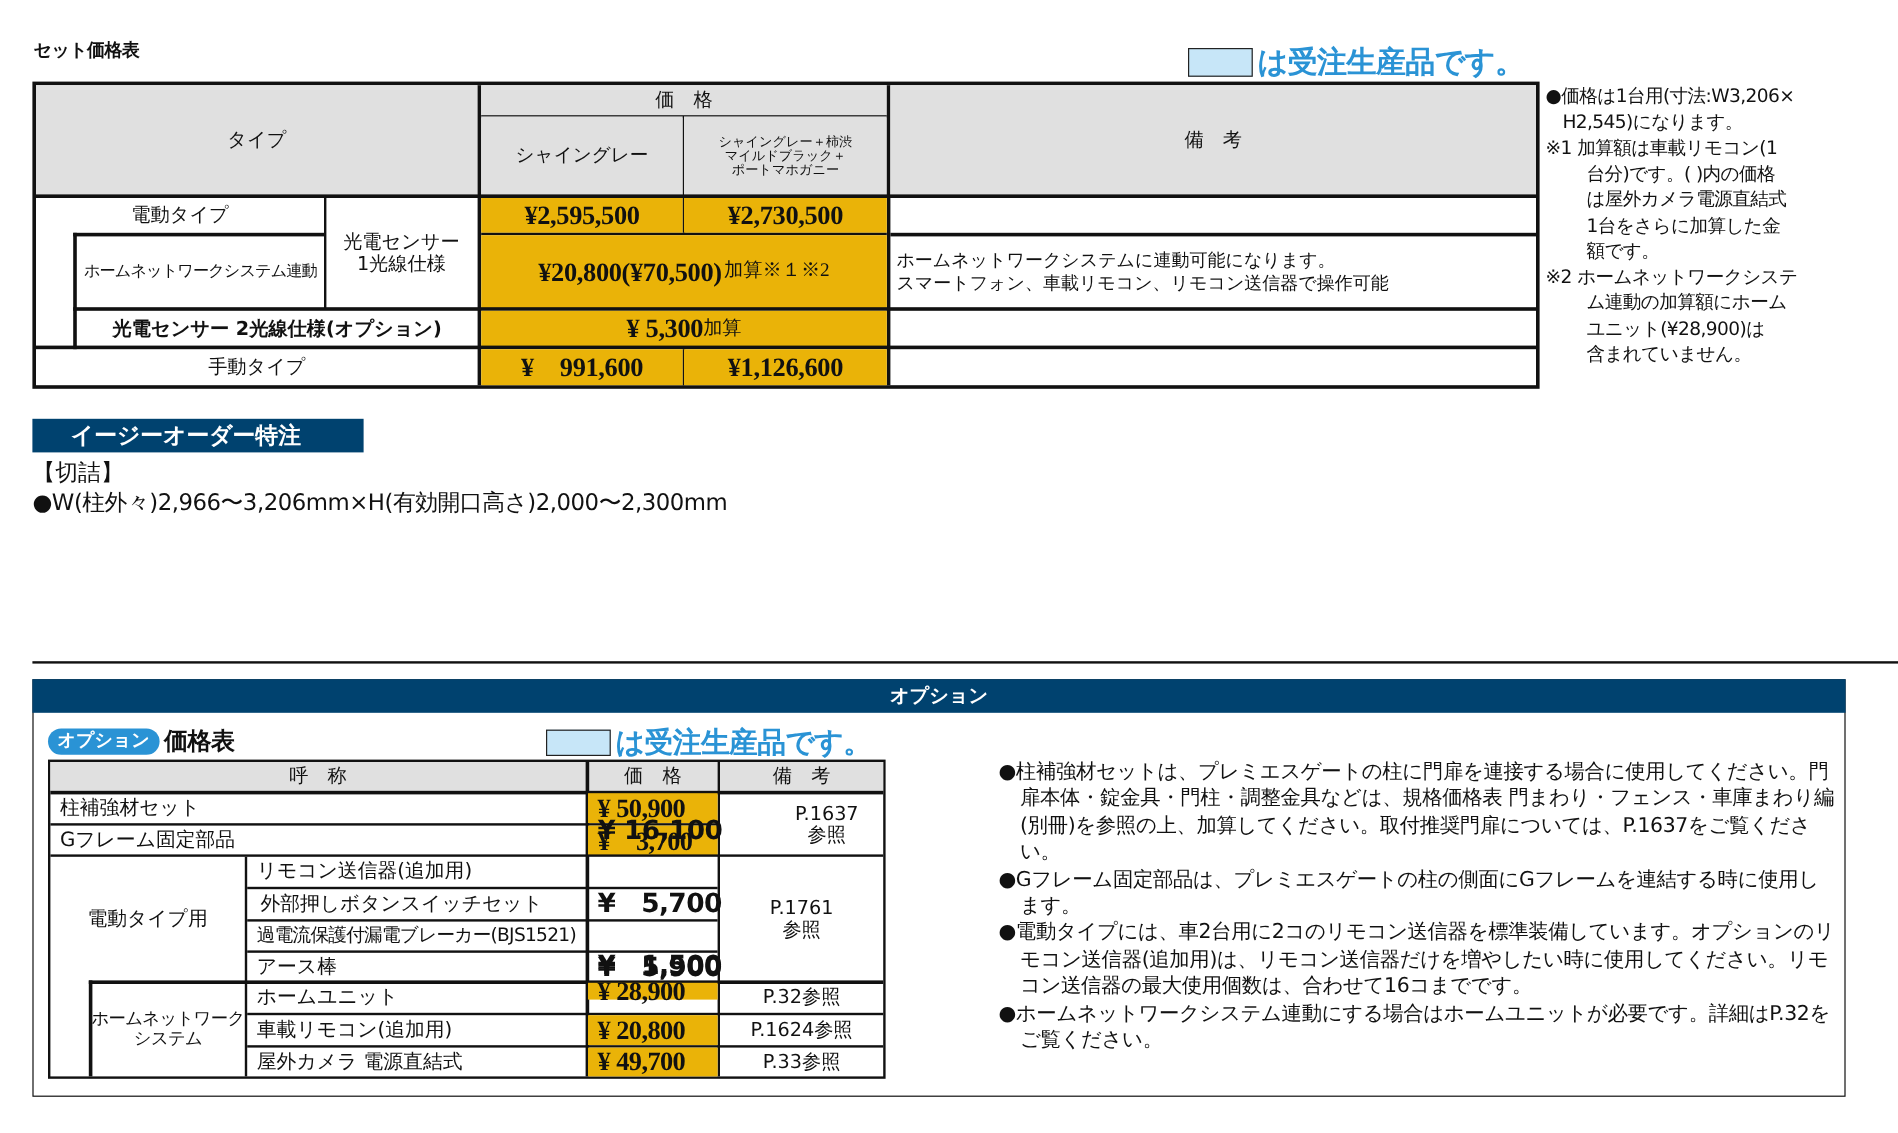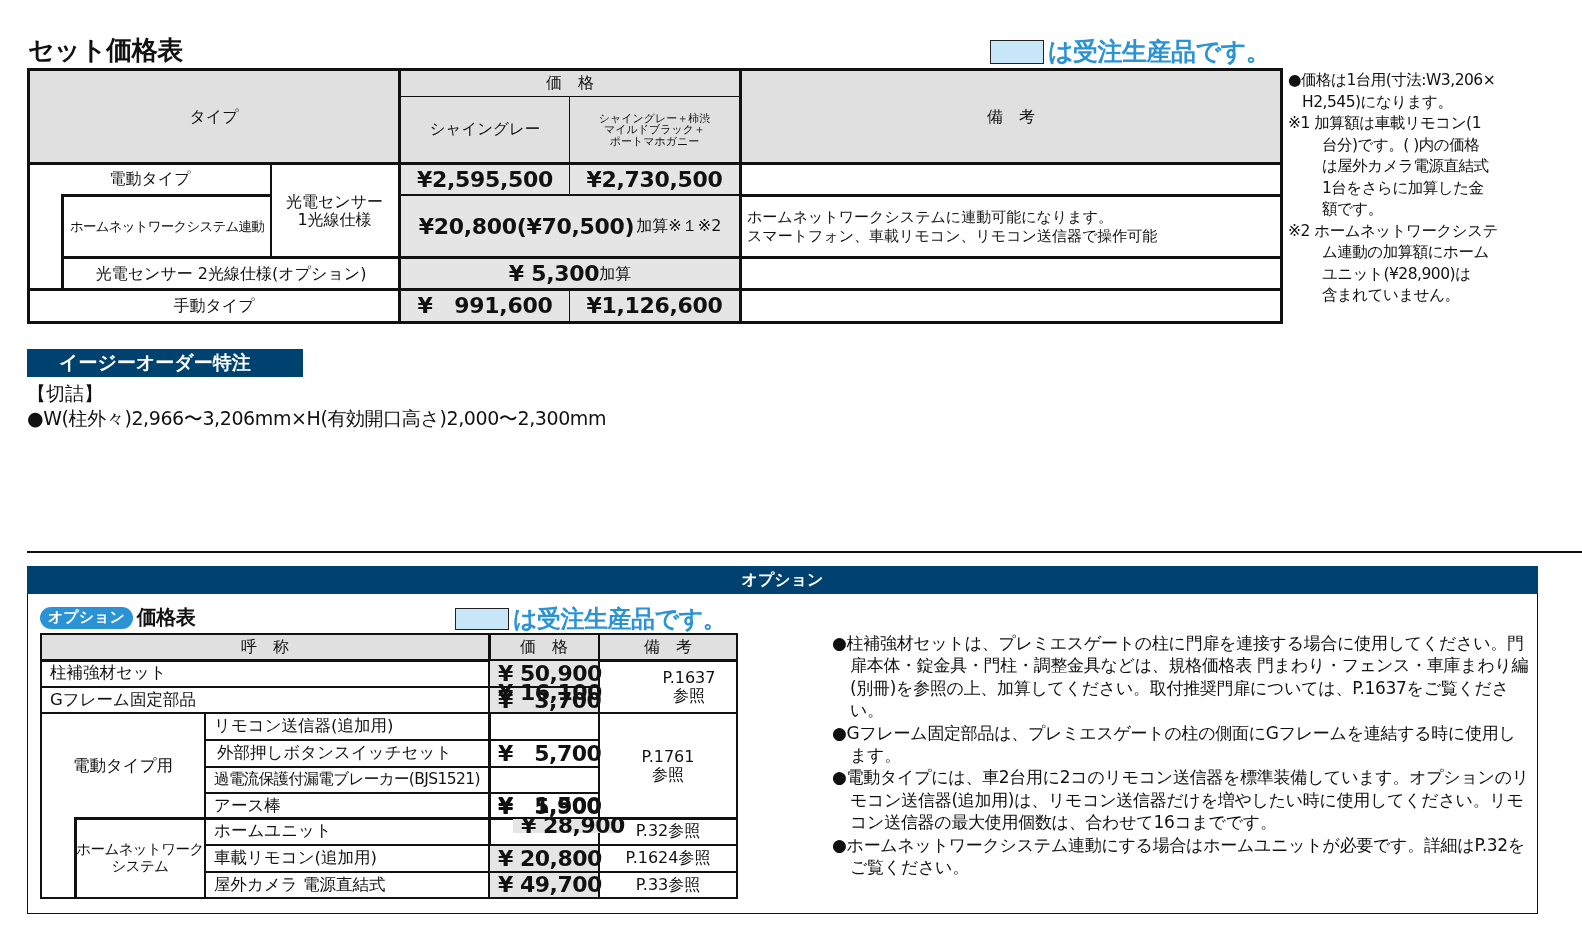--- a/index.html
+++ b/index.html
@@ -1,28 +1,28 @@
 <!DOCTYPE html>
 <html><head>
 <meta charset="utf-8">
 <style>
   * { box-sizing: border-box; margin: 0; padding: 0; }
   html, body { width: 1582px; height: 944px; background: #ffffff; overflow: hidden; }
   body { position: relative; font-family: "DejaVu Sans", "Liberation Sans", sans-serif; color: #111; }
   .abs { position: absolute; }
-  .section-title { font-weight: bold; font-size: 26px; letter-spacing: -0.5px; }
+  .section-title { font-weight: bold; font-size: 15px; letter-spacing: -0.5px; }
   .made-to-order { display: flex; align-items: center; color: #2a93d5; font-size: 25px; font-weight: bold; letter-spacing: -0.5px; }
   .mto-swatch { width: 54px; height: 24px; background: #c7e6f8; border: 1.5px solid #222; margin-right: 4px; }
   .mto-swatch.small { width: 54px; height: 22px; }
 
   
   .grid { position: absolute; }
   .cell { position: absolute; display: flex; align-items: center; justify-content: center; text-align: center; line-height: 1.15; }
   .hdr { background: #e0e0e0; font-size: 16px; }
-  .blue { background: #e5e5e5; }
+  .blue { background: #eab308; font-family: Liberation Serif, serif; }
   .price { font-weight: bold; font-size: 22px; letter-spacing: -0.3px; }
   .lbl { font-size: 16px; }
   .b { border-style: solid; border-color: #111; }
 
   .side-notes { font-size: 15.5px; line-height: 21.5px; letter-spacing: -0.5px; }
   .side-notes .ind { padding-left: 34px; }
   .side-notes .ind0 { padding-left: 14px; }
 
   .easy-bar { background: #00426f; color: #fff; font-weight: bold; font-size: 19px; display: flex; align-items: center; padding-left: 32px; }
 
@@ -75,21 +75,21 @@
   <div class="abs" style="left:61px;top:194px;width:3px;height:97px;background:#111;"></div>
   <div class="cell" style="left:64px;top:197px;width:206px;height:60px;font-size:13.5px;letter-spacing:-0.8px;">ホームネットワークシステム連動</div>
   <div class="cell blue" style="left:401px;top:196px;width:338px;height:61px;">
     <span class="price">¥20,800(¥70,500)</span>
     <span style="font-size:16px;margin-left:2px;">加算※１※2</span>
   </div>
   <div class="cell" style="left:744px;top:197px;width:536px;height:60px;font-size:15px;white-space:pre-line;justify-content:flex-start;text-align:left;line-height:1.25;padding-left:3px;">ホームネットワークシステムに連動可能になります。
 スマートフォン、車載リモコン、リモコン送信器で操作可能</div>
   <div class="abs" style="left:61px;top:256px;width:1219px;height:3px;background:#111;"></div>
 
-  <div class="cell lbl" style="left:64px;top:259px;width:334px;height:30px;">光電センサー 2光線仕様(オプション)</div>
+  <div class="cell lbl" style="left:64px;top:259px;width:334px;height:30px;font-weight:bold;">光電センサー 2光線仕様(オプション)</div>
   <div class="cell blue" style="left:401px;top:259px;width:338px;height:30px;">
     <span class="price">¥ 5,300</span>
     <span style="font-size:16px;">加算</span>
   </div>
   <div class="abs" style="left:30px;top:288px;width:1250px;height:3px;background:#111;"></div>
 
   <div class="cell lbl" style="left:30px;top:291px;width:368px;height:30px;">手動タイプ</div>
   <div class="cell blue price" style="left:401px;top:291px;width:168px;height:30px;white-space:pre;">¥　991,600</div>
   <div class="abs" style="left:569px;top:291px;width:1.5px;height:30px;background:#111;"></div>
   <div class="cell blue price" style="left:570px;top:291px;width:169px;height:30px;">¥1,126,600</div>
@@ -166,21 +166,21 @@
   <div class="cell oprice" style="left:490px;top:794px;width:108px;height:24px;white-space:pre;">¥　1,500</div>
   <div class="cell" style="left:600px;top:714px;width:136px;height:104px;font-size:16px;white-space:pre-line;line-height:1.15;">P.1761
 参照</div>
   <div class="abs" style="left:74px;top:817px;width:662px;height:2.5px;background:#111;"></div>
 
   <div class="abs" style="left:74px;top:817px;width:2.5px;height:80px;background:#111;"></div>
   <div class="cell" style="left:76px;top:819px;width:128px;height:78px;font-size:14.5px;white-space:pre-line;line-height:1.2;letter-spacing:-0.6px;">ホームネットワーク
 システム</div>
 
   <div class="cell oname" style="left:206px;top:819px;width:282px;height:25px;">ホームユニット</div>
-  <div class="cell blue oprice" style="left:490px;top:819px;width:108px;height:14px;white-space:pre;margin-left:23px;">¥ 28,900</div>
+  <div class="cell blue oprice" style="left:490px;top:819px;width:108px;height:14px;white-space:pre;">¥ 28,900</div>
   <div class="cell" style="left:600px;top:819px;width:136px;height:25px;font-size:16px;">P.32参照</div>
   <div class="abs" style="left:206px;top:844px;width:530px;height:2px;background:#111;"></div>
 
   <div class="cell oname" style="left:206px;top:846px;width:282px;height:25px;">車載リモコン(追加用)</div>
   <div class="cell blue oprice" style="left:490px;top:846px;width:108px;height:25px;white-space:pre;">¥ 20,800</div>
   <div class="cell" style="left:600px;top:846px;width:136px;height:25px;font-size:16px;">P.1624参照</div>
   <div class="abs" style="left:206px;top:871px;width:530px;height:2px;background:#111;"></div>
 
   <div class="cell oname" style="left:206px;top:873px;width:282px;height:24px;">屋外カメラ 電源直結式</div>
   <div class="cell blue oprice" style="left:490px;top:873px;width:108px;height:24px;white-space:pre;">¥ 49,700</div>

